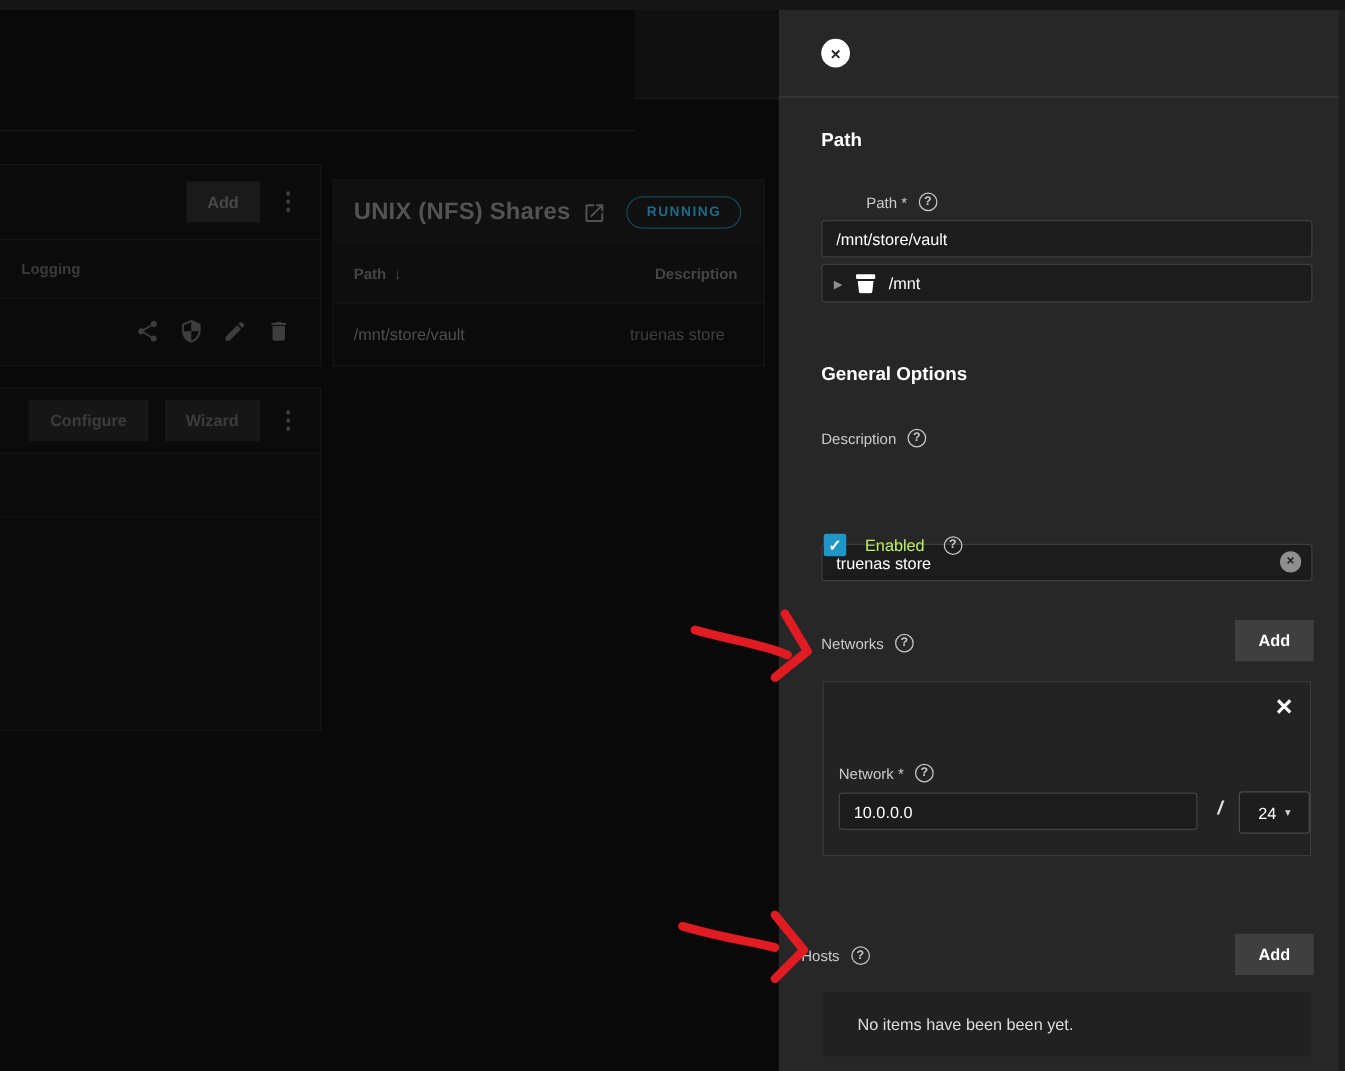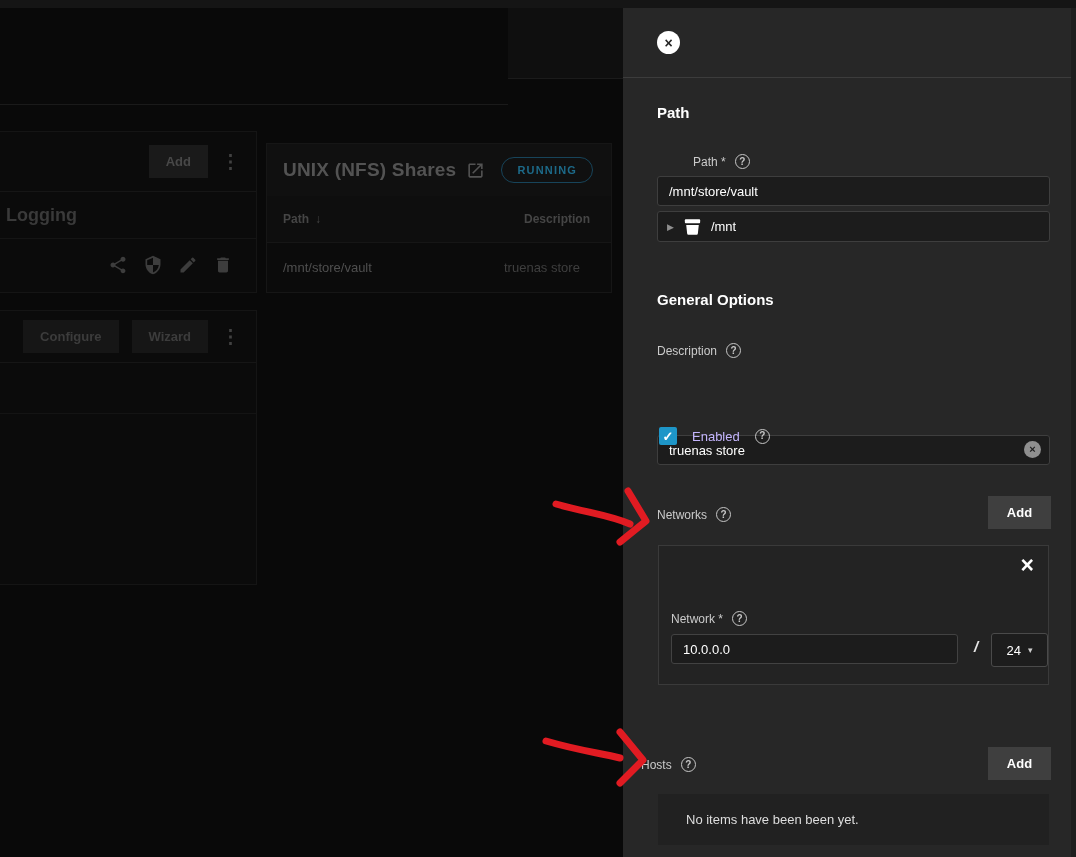--- a/index.html
+++ b/index.html
@@ -18,21 +18,21 @@
 
   .dimcard { background:#0b0b0b; border:1px solid #151515; border-left:none; }
   .cardA { left:0; top:131px; width:257px; height:162px; }
   .cardB { left:0; top:310px; width:257px; height:275px; }
   .dim-toolbar { display:flex; align-items:center; justify-content:flex-end; gap:13px; padding-right:16px; border-bottom:1px solid #161616; }
   .cardA .dim-toolbar { height:60px; }
   .cardB .dim-toolbar { height:52px; }
   .dimbtn { border:none; background:#1a1a1a; color:#484848; font-family:inherit; font-weight:bold; font-size:13px; padding:9px 17px; cursor:pointer; }
   .cardB .dimbtn { color:#3c3c3c; background:#161616; }
   .kebab { color:#414141; font-size:19px; font-weight:bold; line-height:1; cursor:pointer; }
-  .dim-rowlabel { height:47px; border-bottom:1px solid #151515; display:flex; align-items:center; color:#3a3a3a; font-size:18px; font-weight:bold; padding-left:6px; }
+  .dim-rowlabel { height:47px; border-bottom:1px solid #151515; display:flex; align-items:center; color:#3a3a3a; font-size:12px; font-weight:bold; padding-left:17px; }
   .dim-iconrow { height:52px; display:flex; align-items:center; justify-content:flex-end; gap:15px; padding-right:23px; }
   .dim-iconrow svg { width:20px; height:20px; fill:#3d3d3d; cursor:pointer; }
   .cardB .dim-emptyrow { height:51px; border-bottom:1px solid #141414; }
 
   
   .nfscard { left:266px; top:143px; width:346px; height:150px; background:#0b0b0b; border:1px solid #161616; }
   .nfs-titlerow { height:52px; background:#101010; display:flex; align-items:center; padding-left:16px; }
   .nfs-title { color:#535353; font-weight:bold; font-size:19px; letter-spacing:.2px; }
   .nfs-ext { width:19px; height:19px; fill:#535353; margin-left:10px; }
   .pill { margin-left:16px; border:1px solid #17445a; color:#1d6a89; border-radius:15px; font-size:11px; font-weight:bold; letter-spacing:1.2px; padding:6px 15px; background:transparent; font-family:inherit; cursor:pointer; }
@@ -64,21 +64,21 @@
   .input-wrap .tinput { width:100%; }
   .clear-btn { position:absolute; right:9px; top:6px; width:17px; height:17px; border-radius:50%; background:#8f8f8f; color:#1e1e1e; font-size:11px; font-weight:bold; display:flex; align-items:center; justify-content:center; cursor:pointer; line-height:1; }
 
   .tree-row { width:393px; height:31px; background:#1c1c1c; border:1px solid #3e3e3e; border-radius:3px; display:flex; align-items:center; padding-left:9px; gap:10px; cursor:pointer; }
   .tree-caret { color:#8f8f8f; font-size:9px; }
   .tree-label { color:#fff; font-size:13px; }
   .dataset-icon { width:17px; height:16px; }
 
   .checkbox { width:18px; height:18px; background:#1e96c8; border-radius:2px; color:#fff; font-size:13px; font-weight:bold; display:flex; align-items:center; justify-content:center; cursor:pointer; line-height:1; }
   .check-row { display:flex; align-items:center; gap:15px; }
-  .check-label { color:#c4b5fd; font-size:13px; }
+  .check-label { color:#bef264; font-size:13px; }
 
   .add-btn { border:none; background:#3f3f3f; color:#fff; font-family:inherit; font-weight:bold; font-size:13px; width:63px; height:33px; cursor:pointer; }
 
   .list-card { width:391px; height:140px; background:#232323; border:1px solid #3a3a3a; }
   .listcard-x { position:absolute; right:14px; top:8px; color:#fff; font-size:23px; font-weight:bold; cursor:pointer; line-height:1; }
   .mini-input { position:absolute; left:12px; top:88px; width:287px; height:30px; background:#1c1c1c; border:1px solid #424242; border-radius:3px; color:#fff; font-size:13px; font-family:inherit; padding:0 11px; outline:none; }
   .slash { position:absolute; left:315px; top:92px; color:#e8e8e8; font-size:15px; font-style:italic; font-weight:bold; }
   .mini-select { position:absolute; left:332px; top:87px; width:57px; height:34px; background:#1d1d1d; border:1px solid #4a4a4a; border-radius:3px; display:flex; align-items:center; justify-content:center; gap:7px; color:#fff; font-size:13px; cursor:pointer; }
   .mini-select .caret { color:#cfcfcf; font-size:9px; }
 

